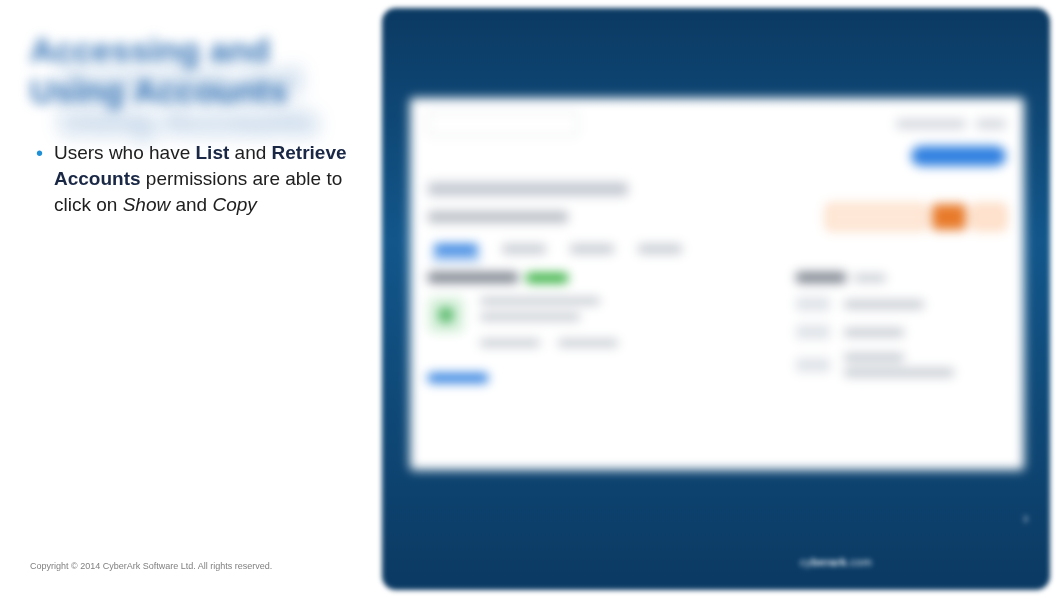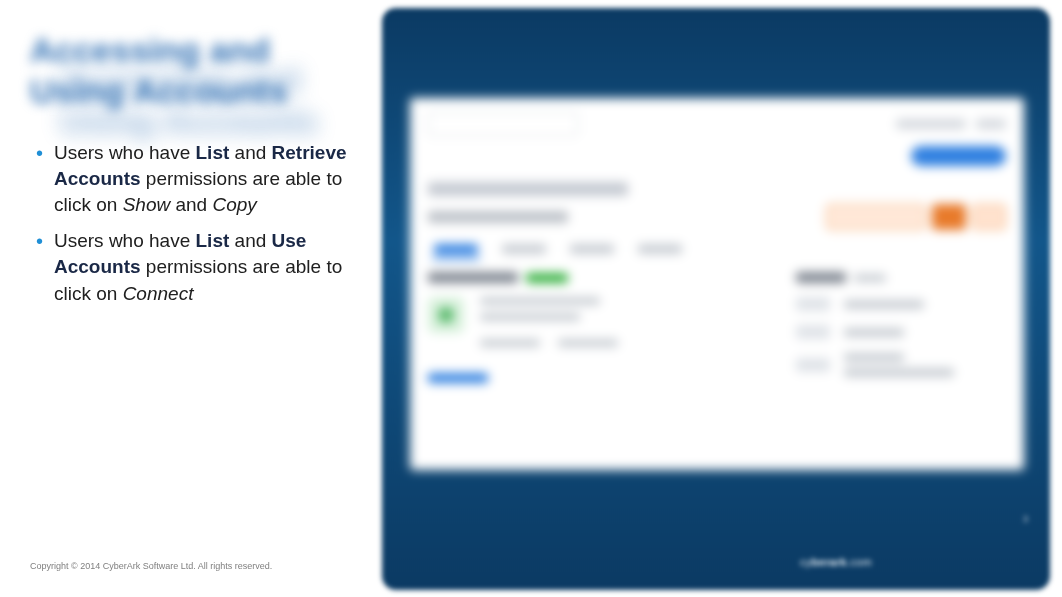--- a/index.html
+++ b/index.html
@@ -171,23 +171,20 @@
     </div>
     <h1 class="title">
       <span>Accessing and</span><br>
       <span>Using Accounts</span>
     </h1>
 
     <ul class="bullets">
       <li>
         <span>Users who have </span><span class="b">List</span><span> and </span><span class="b">Retrieve Accounts</span><span> permissions are able to click on </span><span class="it">Show</span><span> and </span><span class="it">Copy</span>
       </li>
-      <li>
-        <span>Users who have </span><span class="b">List</span><span> and </span><span class="b">Use Accounts</span><span> permissions are able to click on </span><span class="it">Connect</span>
-      </li>
     </ul>
   </div>
 
   <div class="copyright">Copyright © 2014 CyberArk Software Ltd. All rights reserved.</div>
 
   <div class="right-panel">
     <div class="app">
 
       <div class="row topbar">
         <div class="search"></div>

